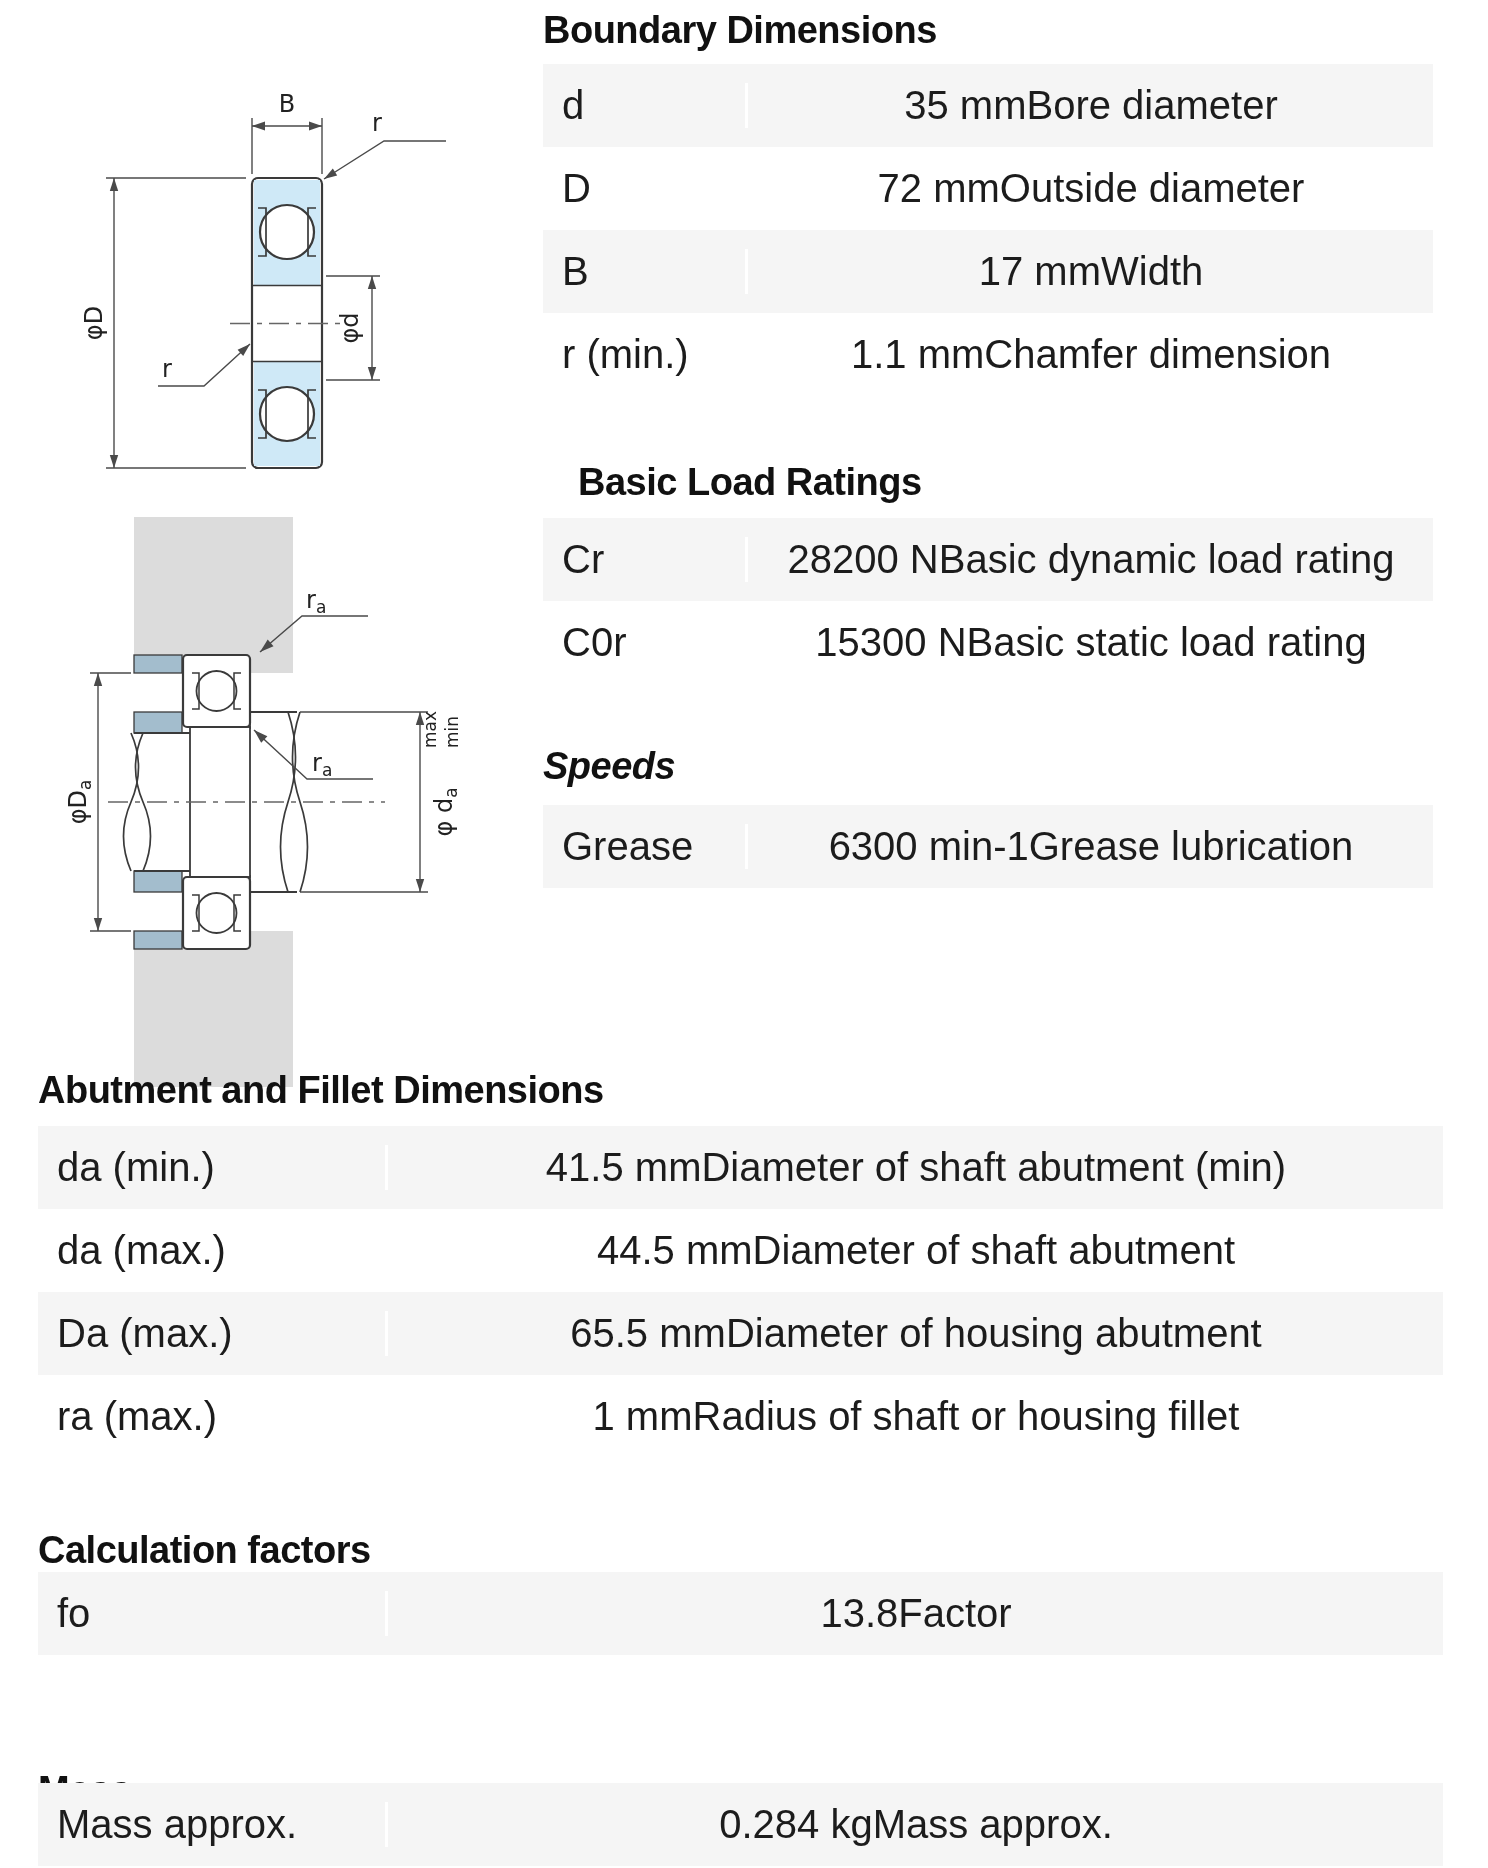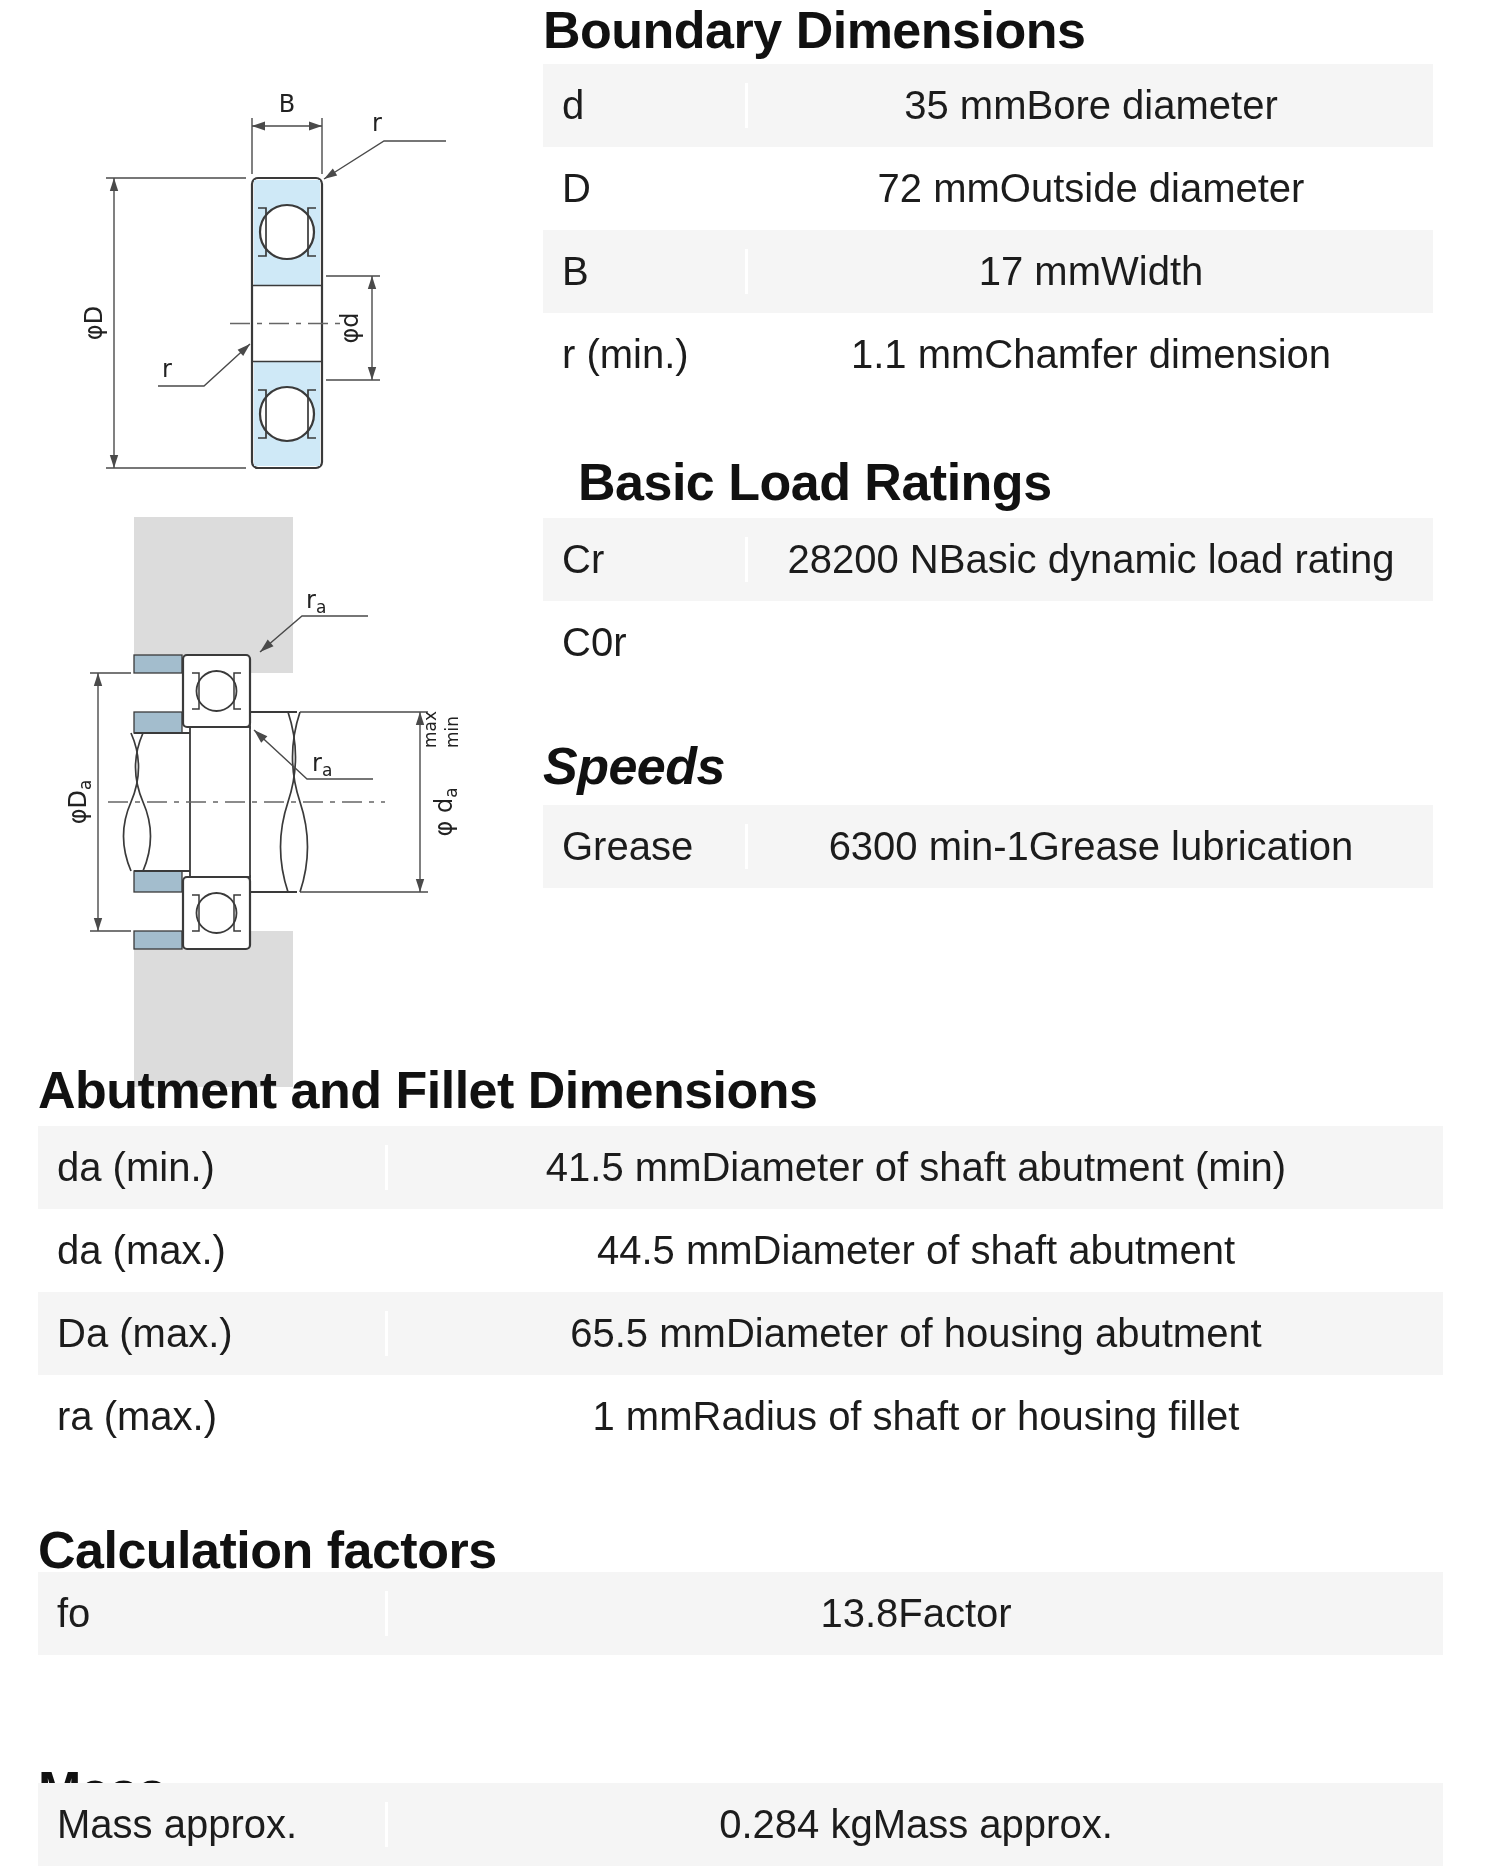--- a/index.html
+++ b/index.html
@@ -1,19 +1,19 @@
 <!DOCTYPE html>
 <html><head>
 <meta charset="utf-8">
 <style>
   html,body{margin:0;padding:0;background:#ffffff;}
   body{width:1488px;height:1868px;font-family:"Liberation Sans",sans-serif;color:#1c1c1c;}
   .page{position:relative;width:1488px;height:1868px;overflow:hidden;background:#fff;}
 
-  .section-title{position:absolute;margin:0;font-size:52px;line-height:44px;font-weight:700;color:#111;letter-spacing:-0.5px;white-space:nowrap;}
+  .section-title{position:absolute;margin:0;font-size:38px;line-height:44px;font-weight:700;color:#111;letter-spacing:-0.5px;white-space:nowrap;}
 
   .tbl{position:absolute;}
   .row{display:flex;align-items:center;height:83px;font-size:40px;}
   .row.gray{background:#f5f5f5;}
   .c1{box-sizing:border-box;padding-left:19px;border-right:3px solid #ffffff;white-space:nowrap;}
   .top-tbl{width:890px;}
   .top-tbl .c1{width:205px;min-width:205px;}
   .bot-tbl{width:1405px;}
   .bot-tbl .c1{width:350px;min-width:350px;}
   .c2{flex:1;display:flex;justify-content:center;align-items:center;padding:0 15px 0 16px;min-width:0;}
@@ -180,20 +180,24 @@
   <div class="tbl top-tbl" style="left:543px;top:518px;">
     <div class="row gray">
       <div class="c1">Cr</div>
       <div class="c2">
           <span class="val">28200 N</span>
           <span class="desc">Basic dynamic load rating</span>
         </div>
     </div>
     <div class="row">
       <div class="c1">C0r</div>
+      <div class="c2">
+          <span class="val">15300 N</span>
+          <span class="desc">Basic static load rating</span>
+        </div>
     </div>
   </div>
 
   <h2 class="section-title" style="left:543px;top:744px;font-style:italic;">Speeds</h2>
 
   <div class="tbl top-tbl" style="left:543px;top:805px;">
     <div class="row gray">
       <div class="c1">Grease</div>
       <div class="c2">
           <span class="val">6300 min-1</span>

